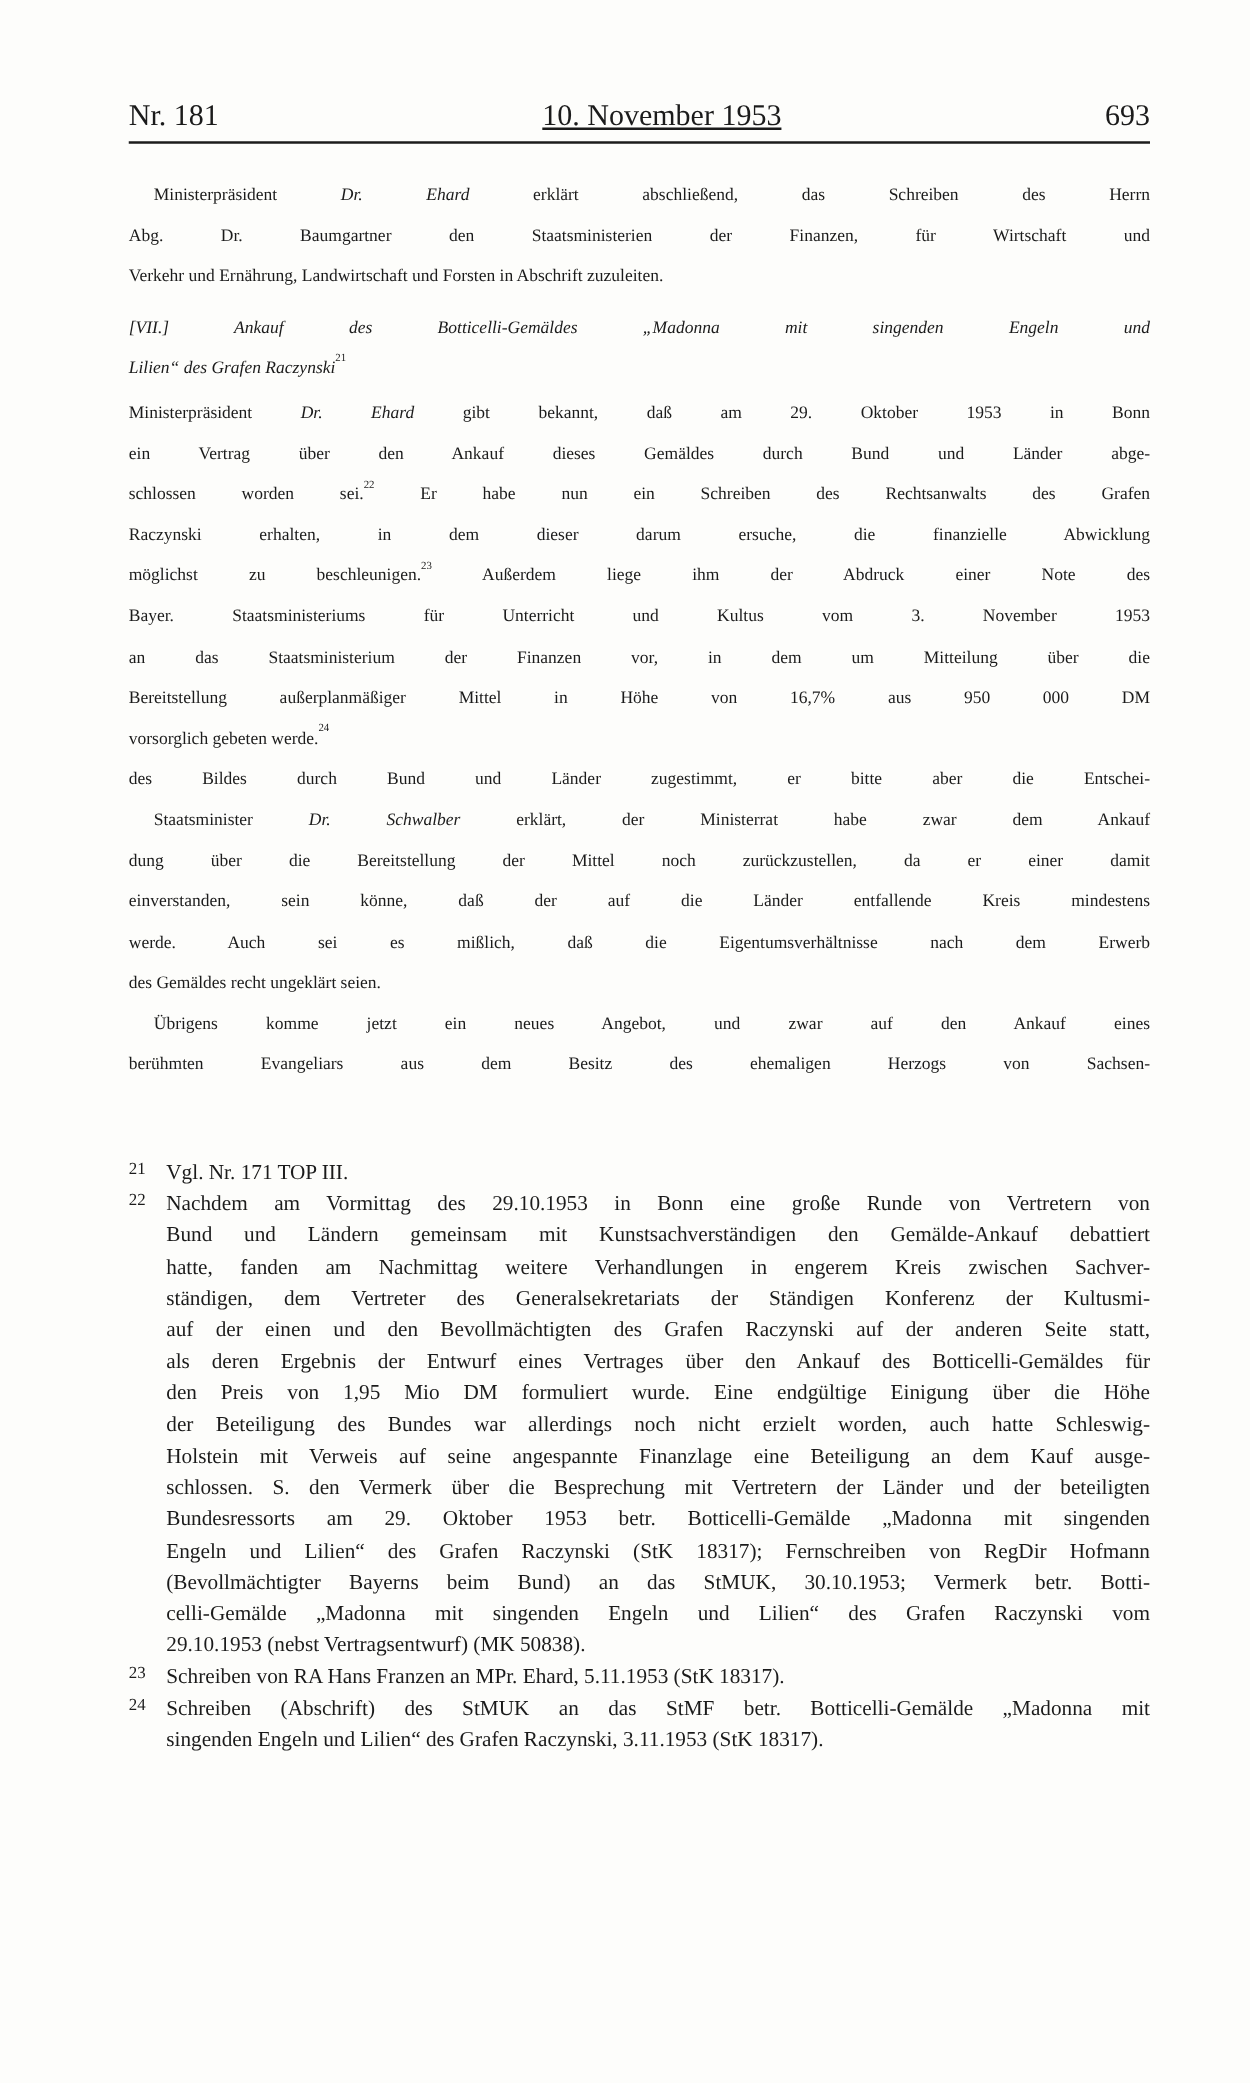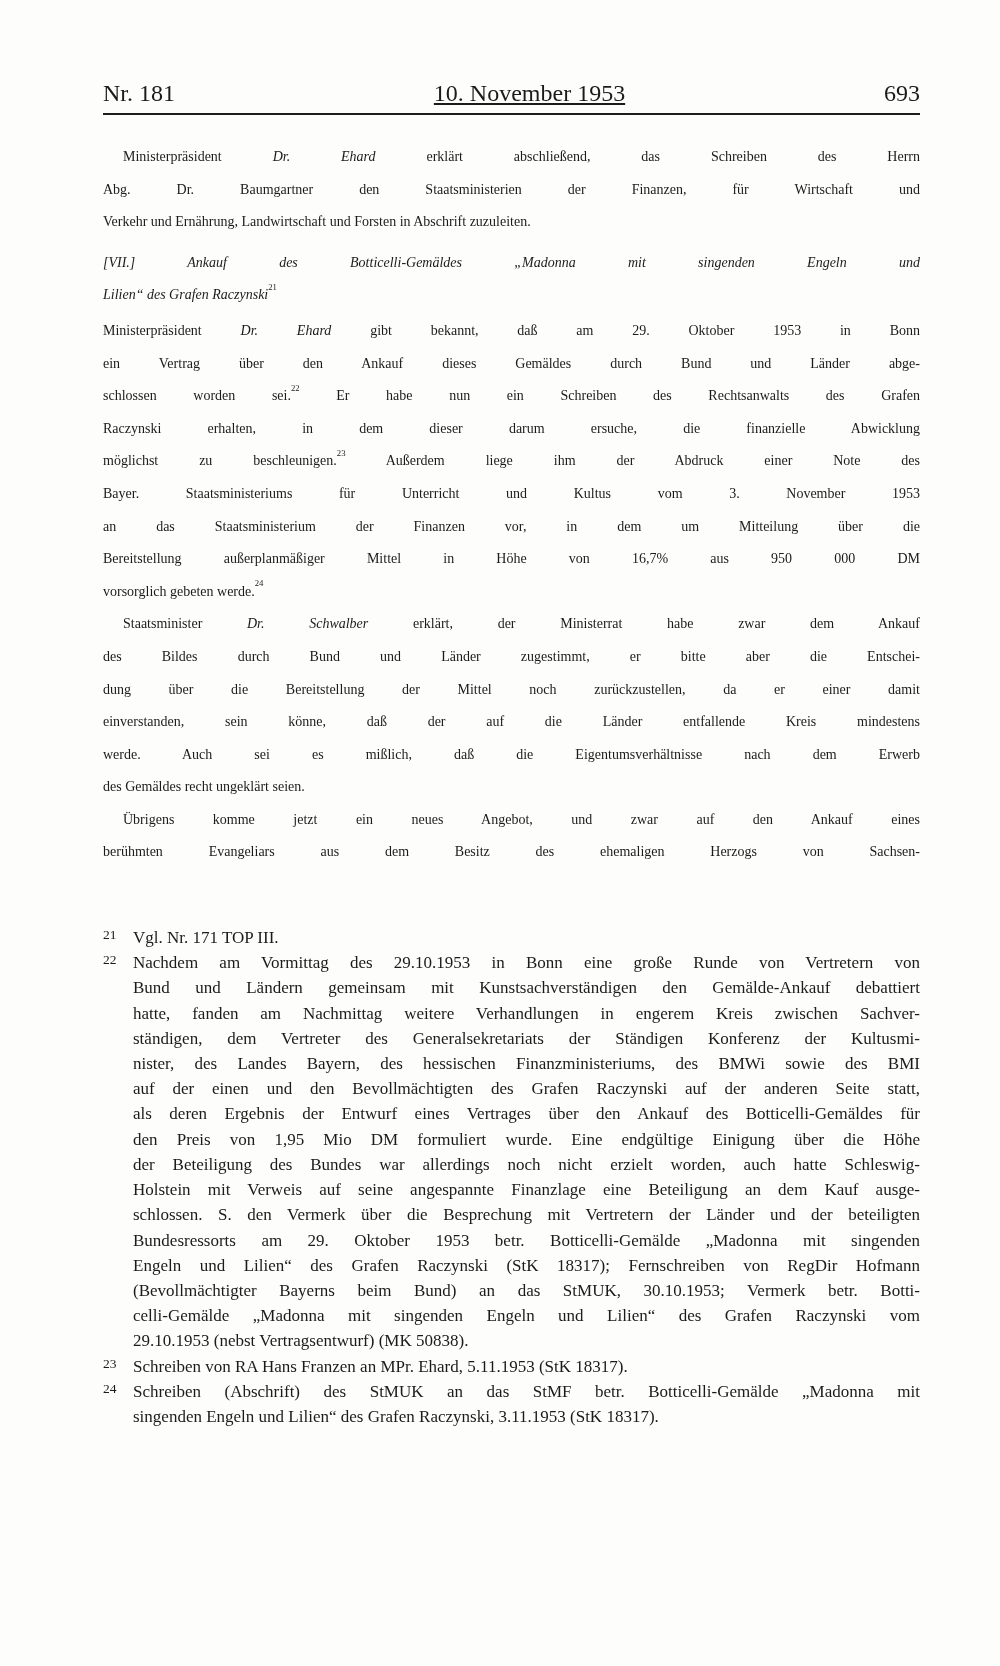--- a/index.html
+++ b/index.html
@@ -99,22 +99,22 @@
         <div class="line j"><span>schlossen worden sei.</span><sup class="ref">22</sup><span> Er habe nun ein Schreiben des Rechtsanwalts des Grafen</span></div>
         <div class="line j">Raczynski erhalten, in dem dieser darum ersuche, die finanzielle Abwicklung</div>
         <div class="line j"><span>möglichst zu beschleunigen.</span><sup class="ref">23</sup><span> Außerdem liege ihm der Abdruck einer Note des</span></div>
         <div class="line j">Bayer. Staatsministeriums für Unterricht und Kultus vom 3. November 1953</div>
         <div class="line j">an das Staatsministerium der Finanzen vor, in dem um Mitteilung über die</div>
         <div class="line j">Bereitstellung außerplanmäßiger Mittel in Höhe von 16,7% aus 950 000 DM</div>
         <div class="line"><span>vorsorglich gebeten werde.</span><sup class="ref">24</sup></div>
       </div>
 
       <div class="para">
+        <div class="line j">des Bildes durch Bund und Länder zugestimmt, er bitte aber die Entschei-</div>
         <div class="line j ind"><span>Staatsminister </span><i>Dr. Schwalber</i><span> erklärt, der Ministerrat habe zwar dem Ankauf</span></div>
-        <div class="line j">des Bildes durch Bund und Länder zugestimmt, er bitte aber die Entschei-</div>
         <div class="line j">dung über die Bereitstellung der Mittel noch zurückzustellen, da er einer damit</div>
         <div class="line j">einverstanden, sein könne, daß der auf die Länder entfallende Kreis mindestens</div>
         <div class="line j">werde. Auch sei es mißlich, daß die Eigentumsverhältnisse nach dem Erwerb</div>
         <div class="line">des Gemäldes recht ungeklärt seien.</div>
       </div>
 
       <div class="para">
         <div class="line j ind">Übrigens komme jetzt ein neues Angebot, und zwar auf den Ankauf eines</div>
         <div class="line j">berühmten Evangeliars aus dem Besitz des ehemaligen Herzogs von Sachsen-</div>
       </div>
@@ -130,21 +130,20 @@
         </div>
       </div>
 
       <div class="fn">
         <div class="fn-num">22</div>
         <div class="fn-text">
           <div class="line j">Nachdem am Vormittag des 29.10.1953 in Bonn eine große Runde von Vertretern von</div>
           <div class="line j">Bund und Ländern gemeinsam mit Kunstsachverständigen den Gemälde-Ankauf debattiert</div>
           <div class="line j">hatte, fanden am Nachmittag weitere Verhandlungen in engerem Kreis zwischen Sachver-</div>
           <div class="line j">ständigen, dem Vertreter des Generalsekretariats der Ständigen Konferenz der Kultusmi-</div>
-          <div class="line j">nister, des Landes Bayern, des hessischen Finanzministeriums, des BMWi sowie des BMI</div>
           <div class="line j">auf der einen und den Bevollmächtigten des Grafen Raczynski auf der anderen Seite statt,</div>
           <div class="line j">als deren Ergebnis der Entwurf eines Vertrages über den Ankauf des Botticelli-Gemäldes für</div>
           <div class="line j">den Preis von 1,95 Mio DM formuliert wurde. Eine endgültige Einigung über die Höhe</div>
           <div class="line j">der Beteiligung des Bundes war allerdings noch nicht erzielt worden, auch hatte Schleswig-</div>
           <div class="line j">Holstein mit Verweis auf seine angespannte Finanzlage eine Beteiligung an dem Kauf ausge-</div>
           <div class="line j">schlossen. S. den Vermerk über die Besprechung mit Vertretern der Länder und der beteiligten</div>
           <div class="line j">Bundesressorts am 29. Oktober 1953 betr. Botticelli-Gemälde „Madonna mit singenden</div>
           <div class="line j">Engeln und Lilien“ des Grafen Raczynski (StK 18317); Fernschreiben von RegDir Hofmann</div>
           <div class="line j">(Bevollmächtigter Bayerns beim Bund) an das StMUK, 30.10.1953; Vermerk betr. Botti-</div>
           <div class="line j">celli-Gemälde „Madonna mit singenden Engeln und Lilien“ des Grafen Raczynski vom</div>

